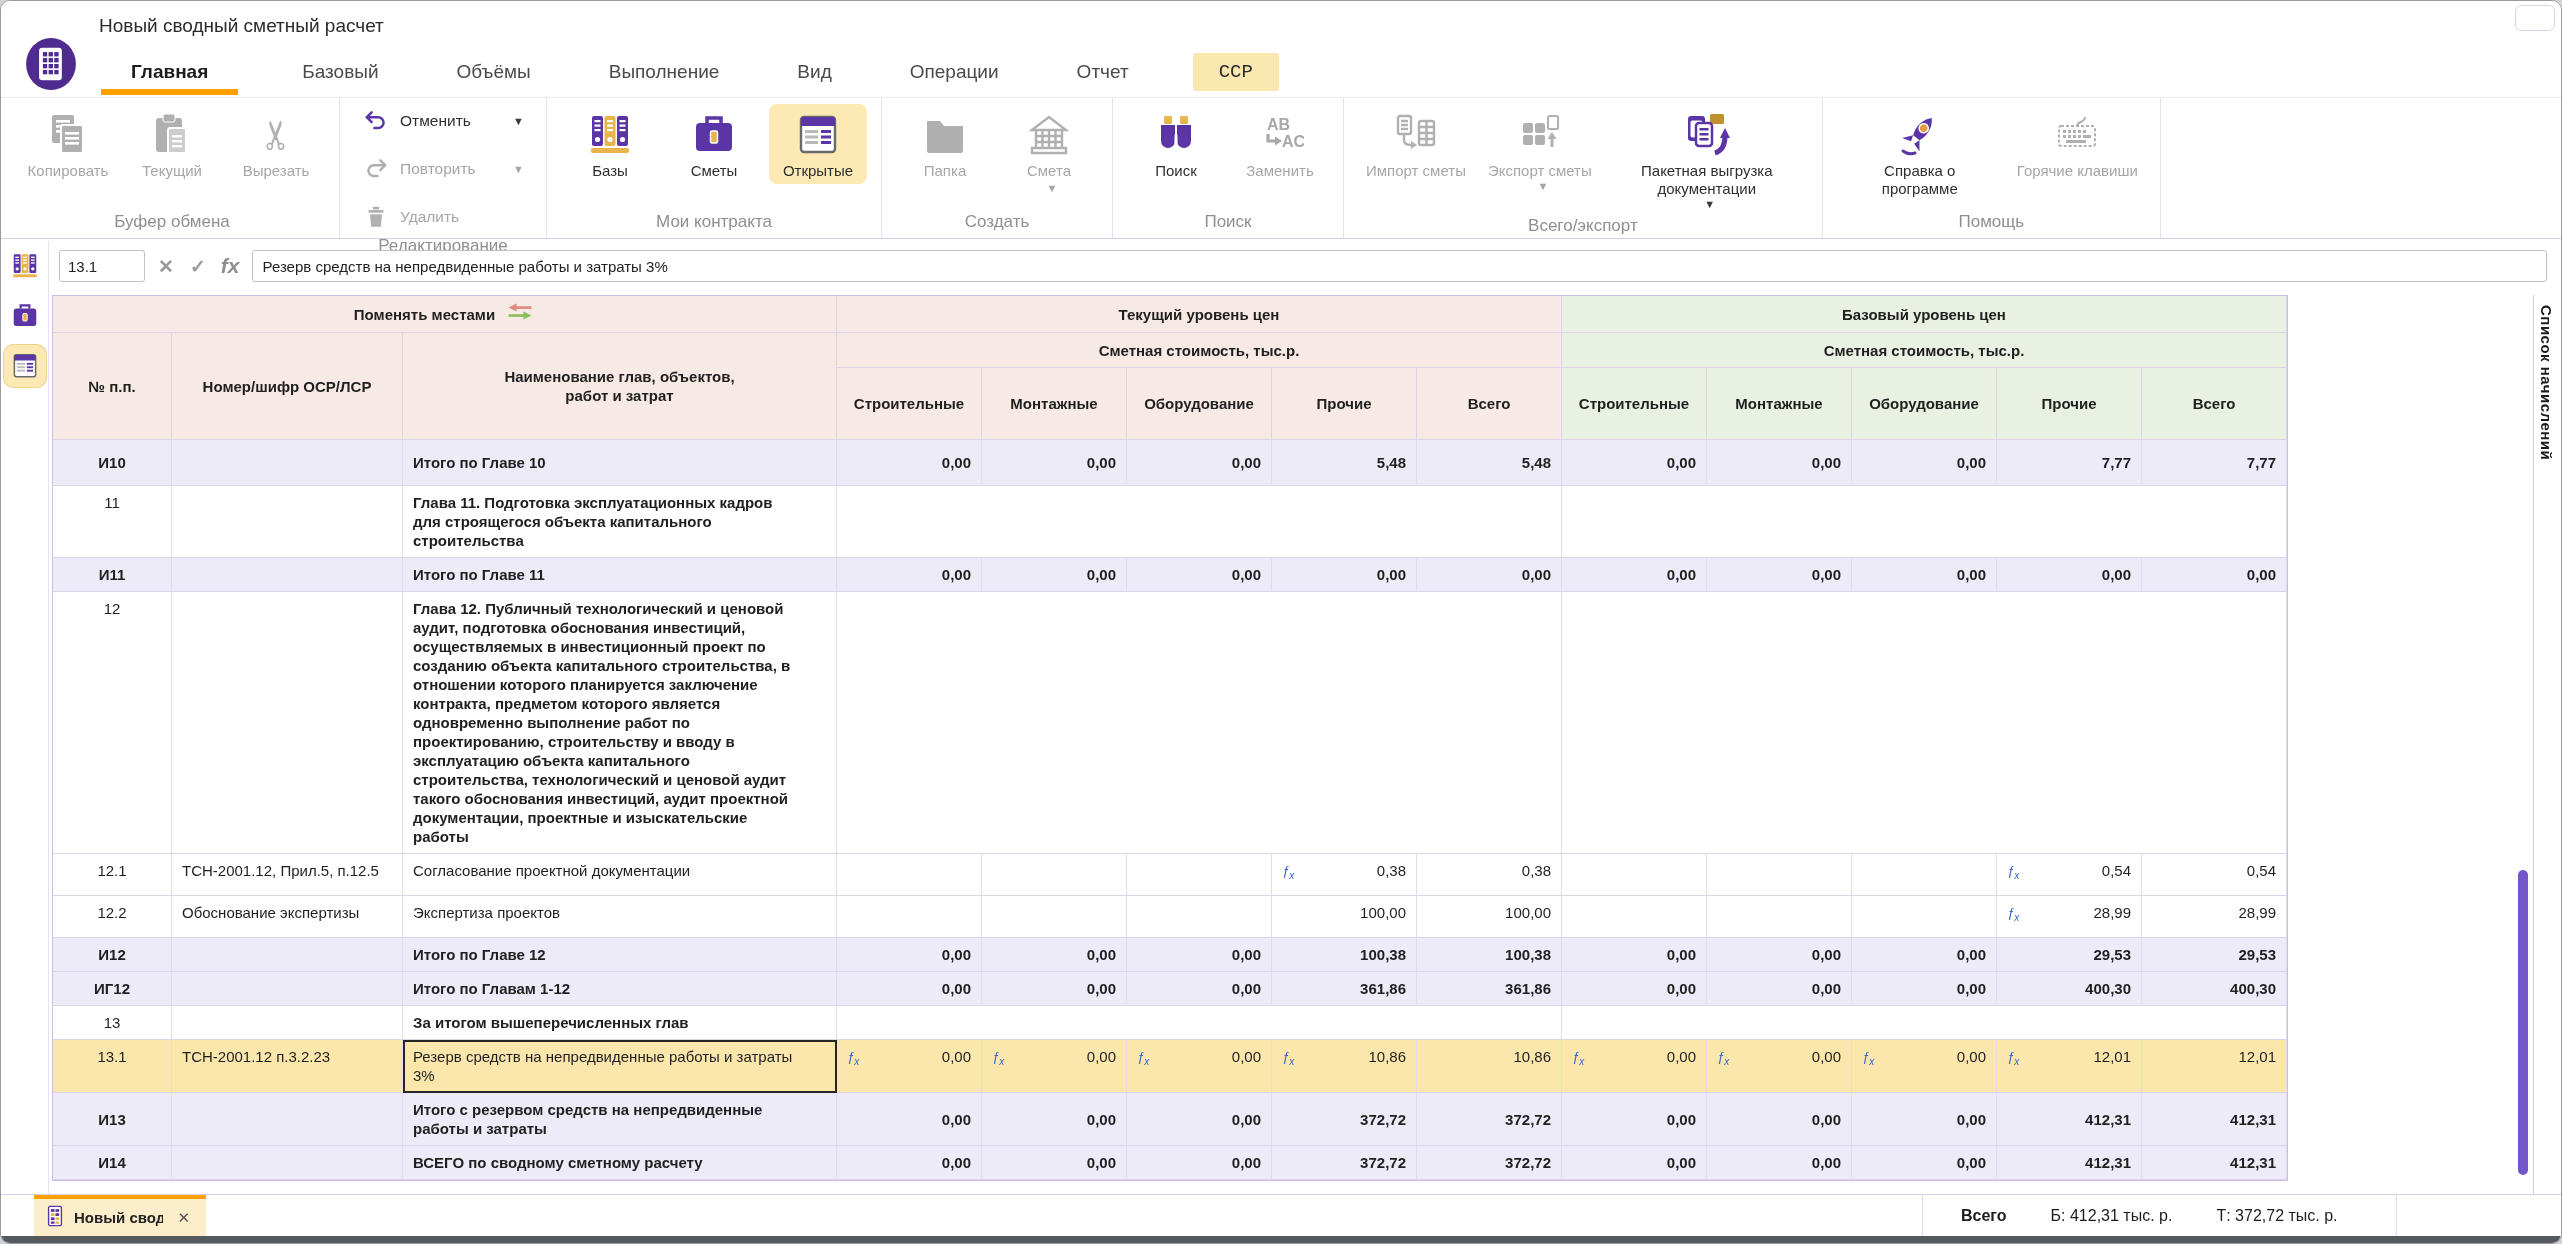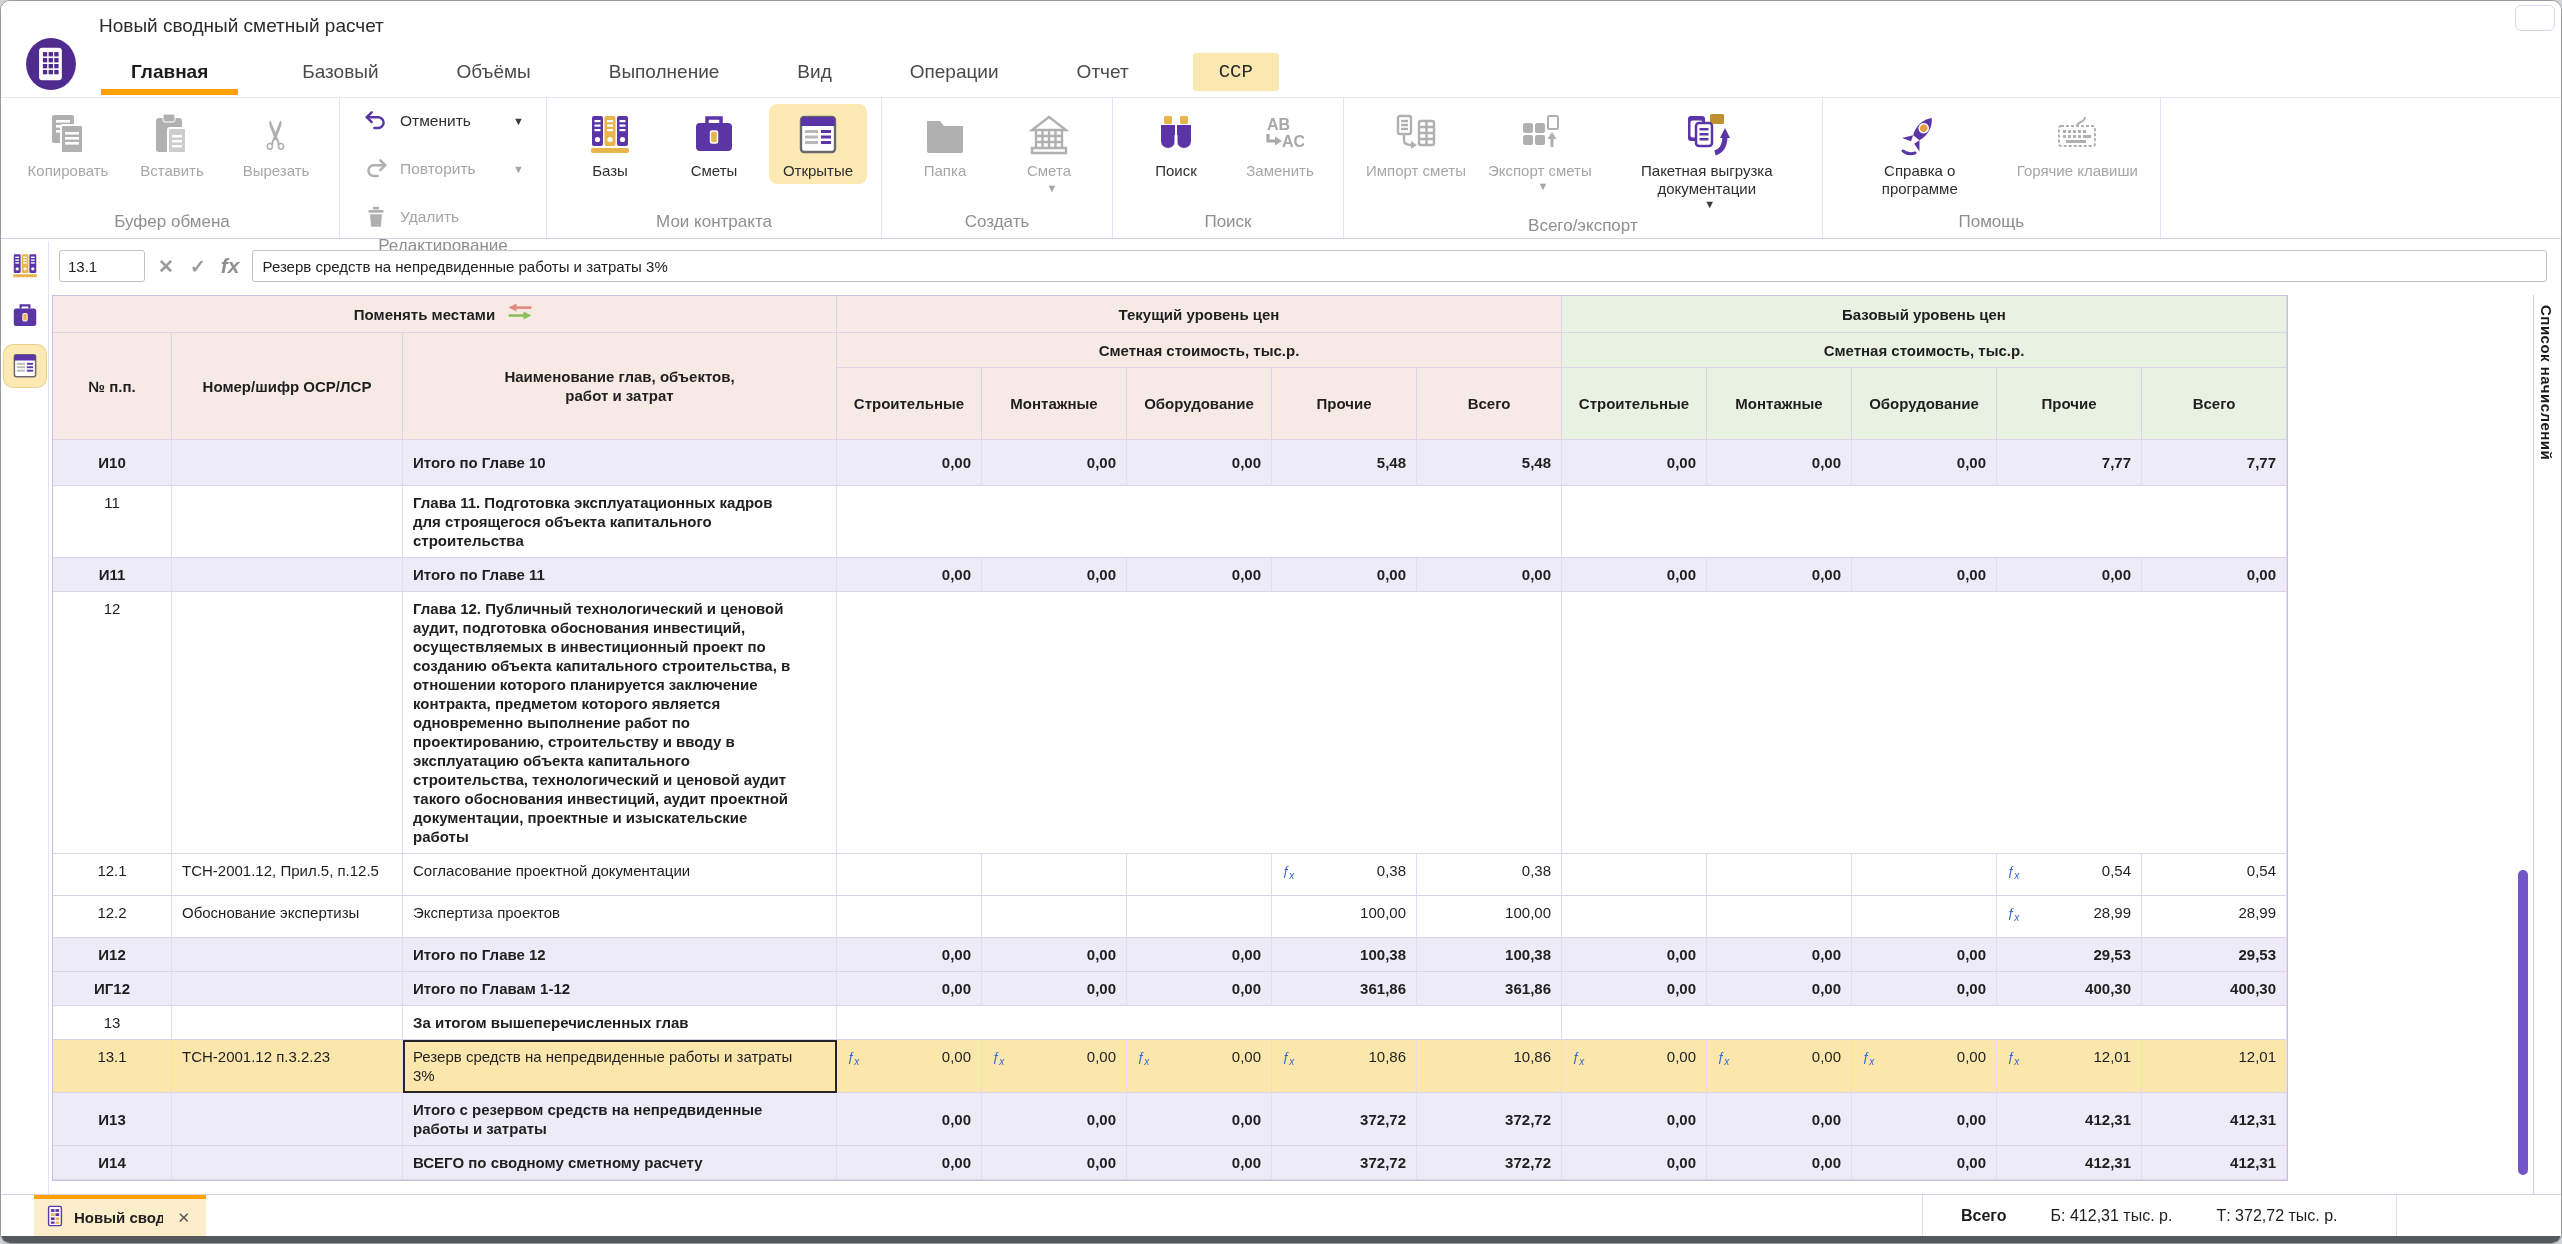--- a/index.html
+++ b/index.html
@@ -143,21 +143,21 @@
             <span class="ricon">
               <svg viewBox="0 0 48 48">
                 <rect x="8" y="7" width="26" height="34" rx="3" fill="#b0b0b0"></rect>
                 <rect x="15" y="3" width="12" height="8" rx="2" fill="#b0b0b0" stroke="#fff"></rect>
                 <rect x="20" y="17" width="18" height="25" rx="2" fill="#cdcdcd" stroke="#fff" stroke-width="2"></rect>
                 <rect x="24" y="24" width="10" height="2.4" fill="#fff"></rect>
                 <rect x="24" y="29" width="10" height="2.4" fill="#fff"></rect>
                 <rect x="24" y="34" width="10" height="2.4" fill="#fff"></rect>
               </svg>
             </span>
-            <span class="rlabel">Вставить</span>
+            <span class="rlabel">Текущий</span>
           </button>
           <button class="rbtn large disabled">
             <span class="ricon">
               <span class="glyph" style="transform:rotate(-90deg);font-size:40px;">✂</span>
             </span>
             <span class="rlabel">Вырезать</span>
           </button>
         </div>
         <div class="rgroup-label">Буфер обмена</div>
       </section>

